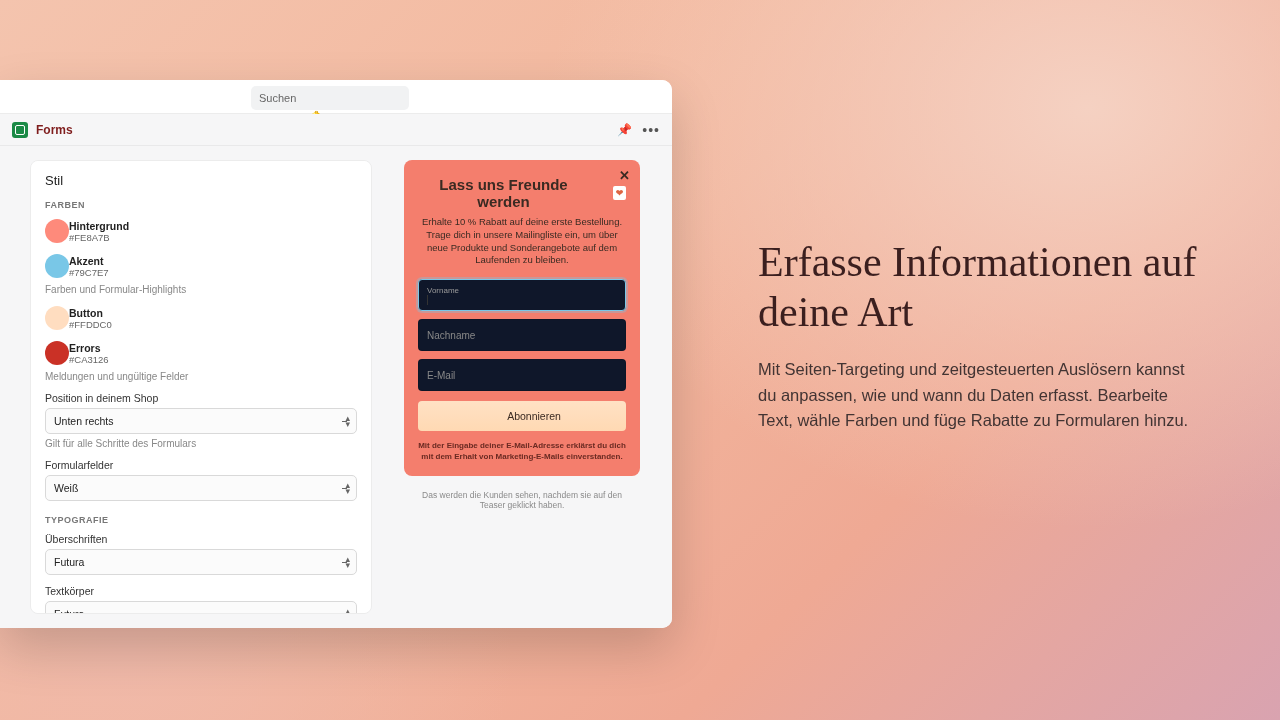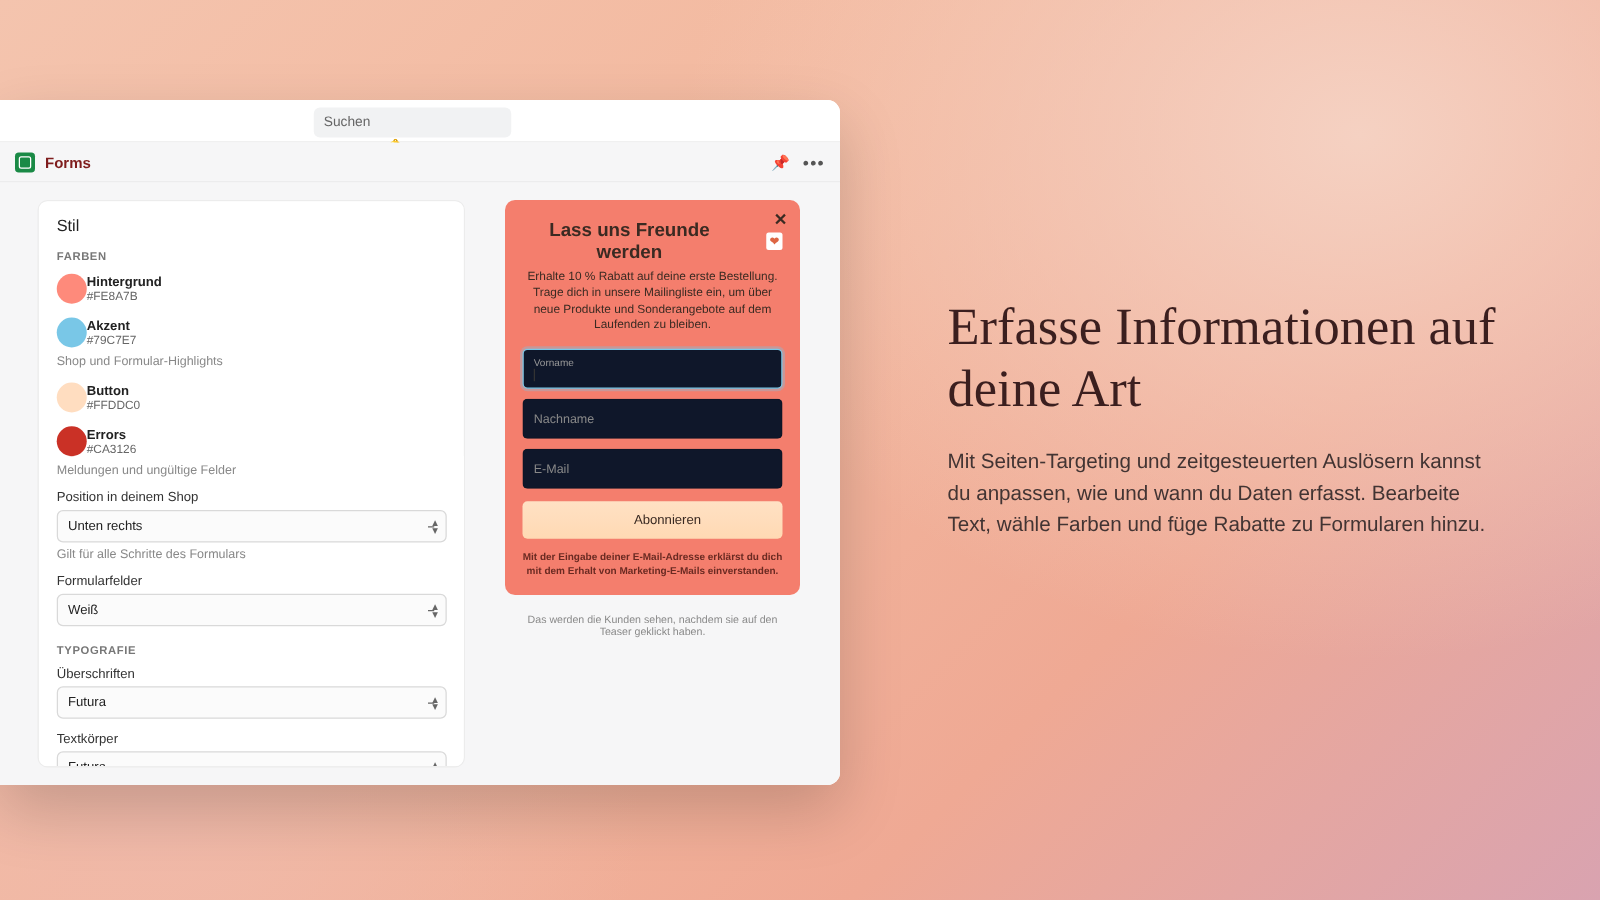--- a/index.html
+++ b/index.html
@@ -213,21 +213,21 @@
         </div>
       </div>
 
       <div class="color-row">
         <div class="swatch" style="background:#79C7E7"></div>
         <div class="color-meta">
           <div class="name">Akzent</div>
           <div class="hex">#79C7E7</div>
         </div>
       </div>
-      <div class="hint">Shop und Formular-Highlights</div>
+      <div class="hint">Farben und Formular-Highlights</div>
 
       <div class="color-row">
         <div class="swatch" style="background:#FFDDC0"></div>
         <div class="color-meta">
           <div class="name">Button</div>
           <div class="hex">#FFDDC0</div>
         </div>
       </div>
 
       <div class="color-row">

